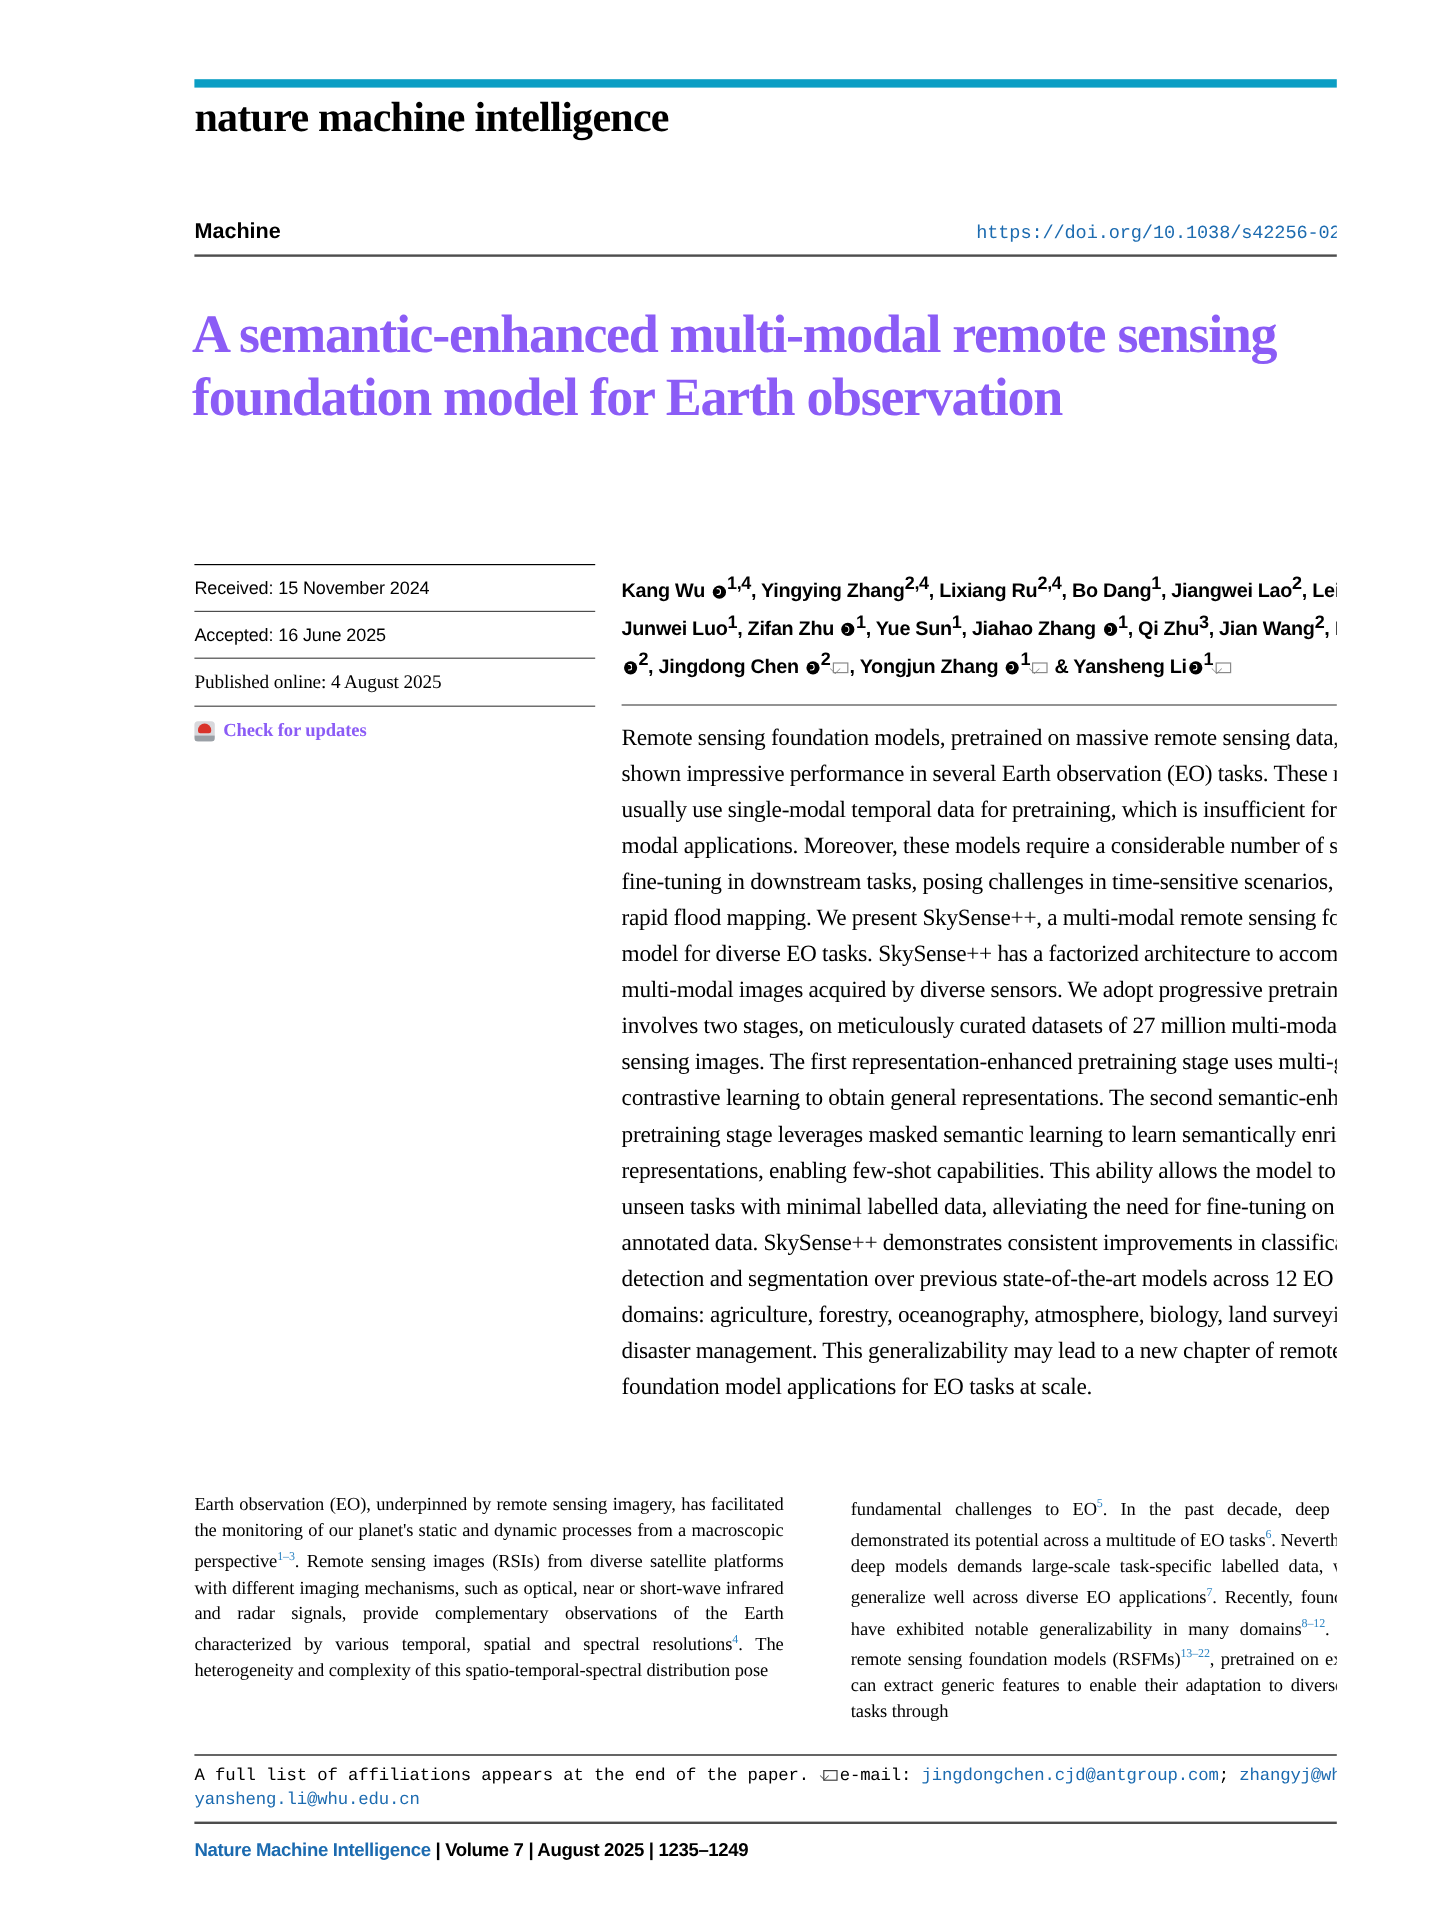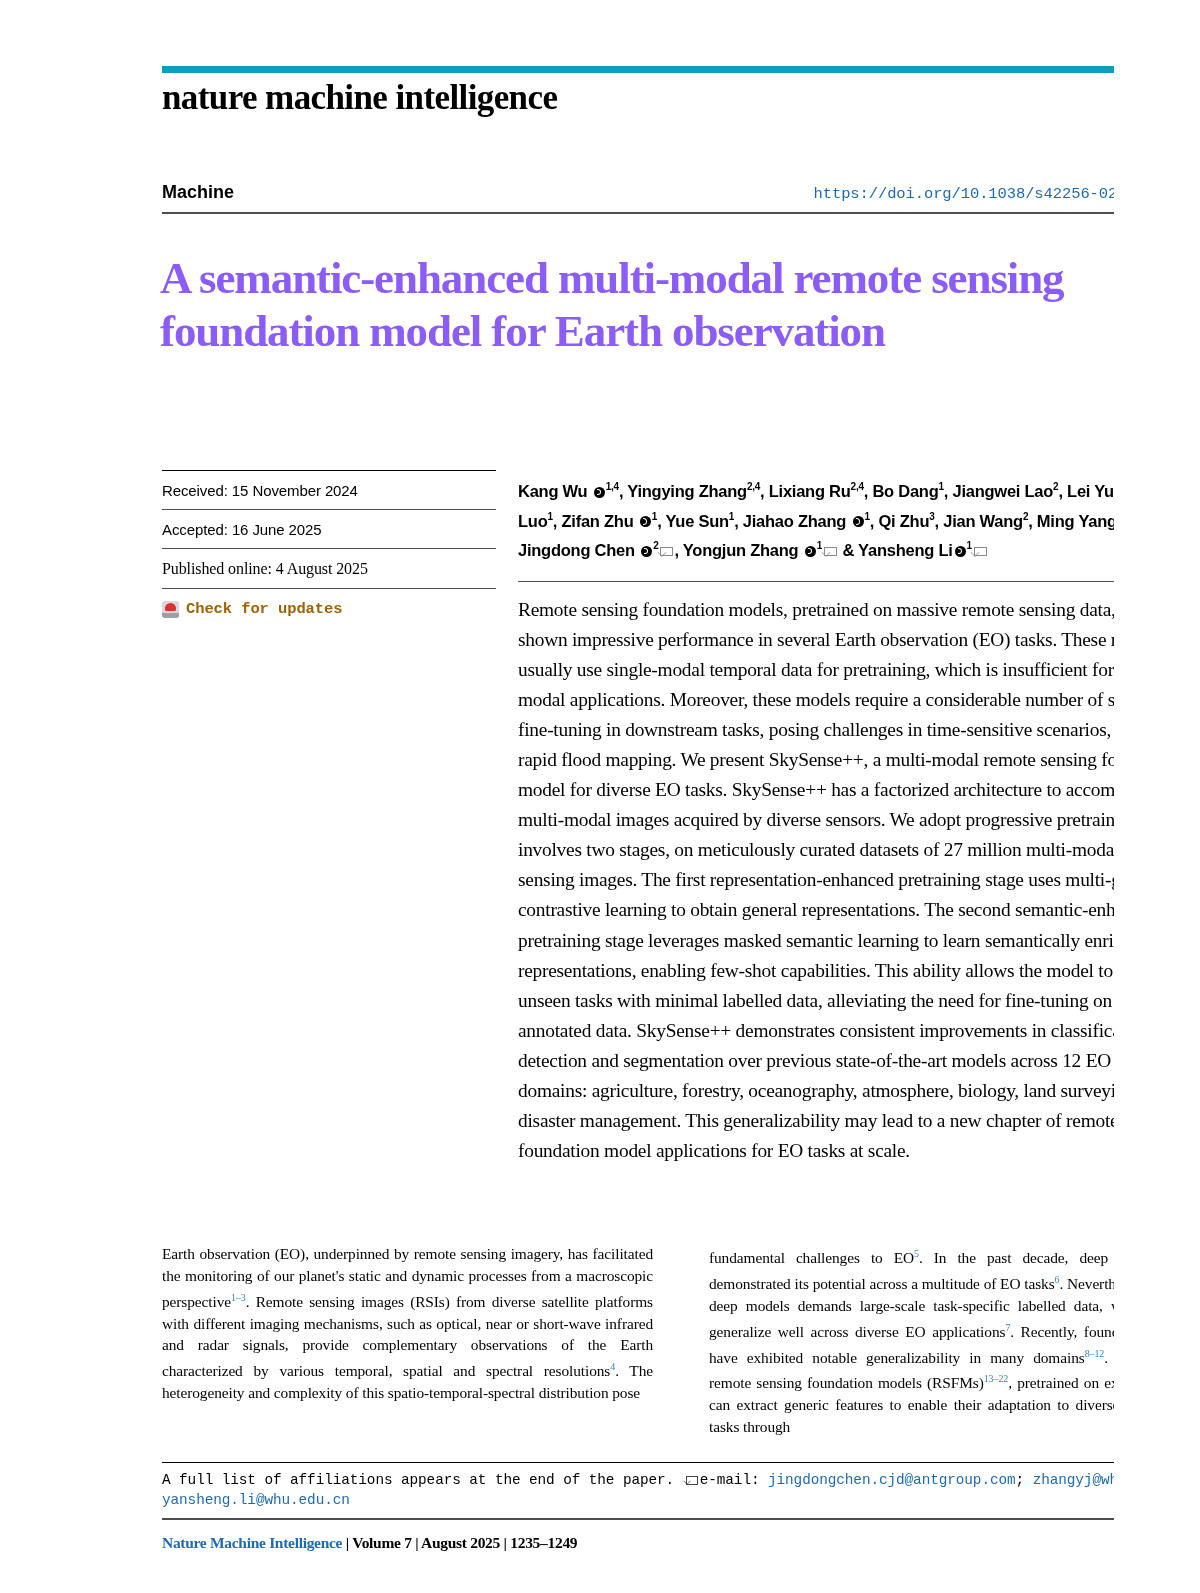--- a/index.html
+++ b/index.html
@@ -142,45 +142,45 @@
   .check-icon::after {
     content: "";
     position: absolute;
     left: 0;
     bottom: 0;
     width: 17px;
     height: 5px;
     background: #9aa0a6;
   }
   .check-label {
-    font-family: Liberation Mono, monospace;
+    font-family: Liberation Serif, serif;
     font-size: 15.5px;
     font-weight: 700;
-    color: #a16207;
+    color: #8b5cf6;
     letter-spacing: -0.1px;
   }
 
   
   .right-col {
     position: absolute;
     left: 432px;
     top: 470px;
     width: 682px;
   }
   .authors {
     font-family: "Liberation Sans", sans-serif;
     font-weight: 700;
     font-size: 16.5px;
     line-height: 25px;
     letter-spacing: -0.25px;
     color: #000;
     padding-top: 4px;
   }
   .authors sup {
-    font-size: 10px;
+    font-size: 15px;
     vertical-align: super;
     font-weight: 700;
   }
   .orcid {
     display: inline-block;
     width: 11px;
     height: 11px;
     border-radius: 50%;
     background: #000;
     position: relative;
@@ -318,21 +318,21 @@
     background: #4d4d4d;
   }
   .page-footer {
     position: absolute;
     left: 76px;
     top: 1533px;
     width: 1038px;
     display: flex;
     align-items: baseline;
     justify-content: space-between;
-    font-family: Liberation Serif, serif;
+    font-family: Liberation Sans, sans-serif;
     font-size: 15.5px;
     font-weight: 700;
     letter-spacing: -0.3px;
   }
   .footer-journal { color: #1c6bb0; }
   .footer-rest { color: #000; }
   .footer-page { color: #000; font-size: 16.5px; }
 </style>
 </head>
 <body>

